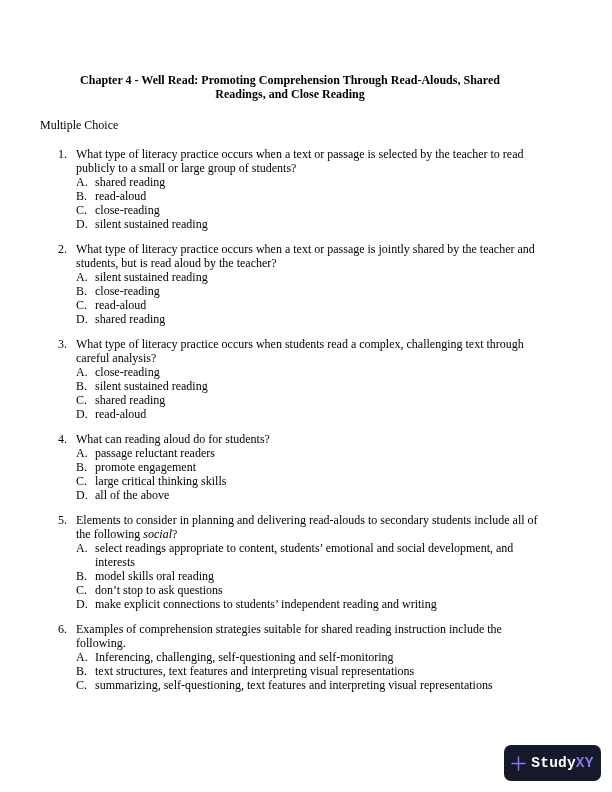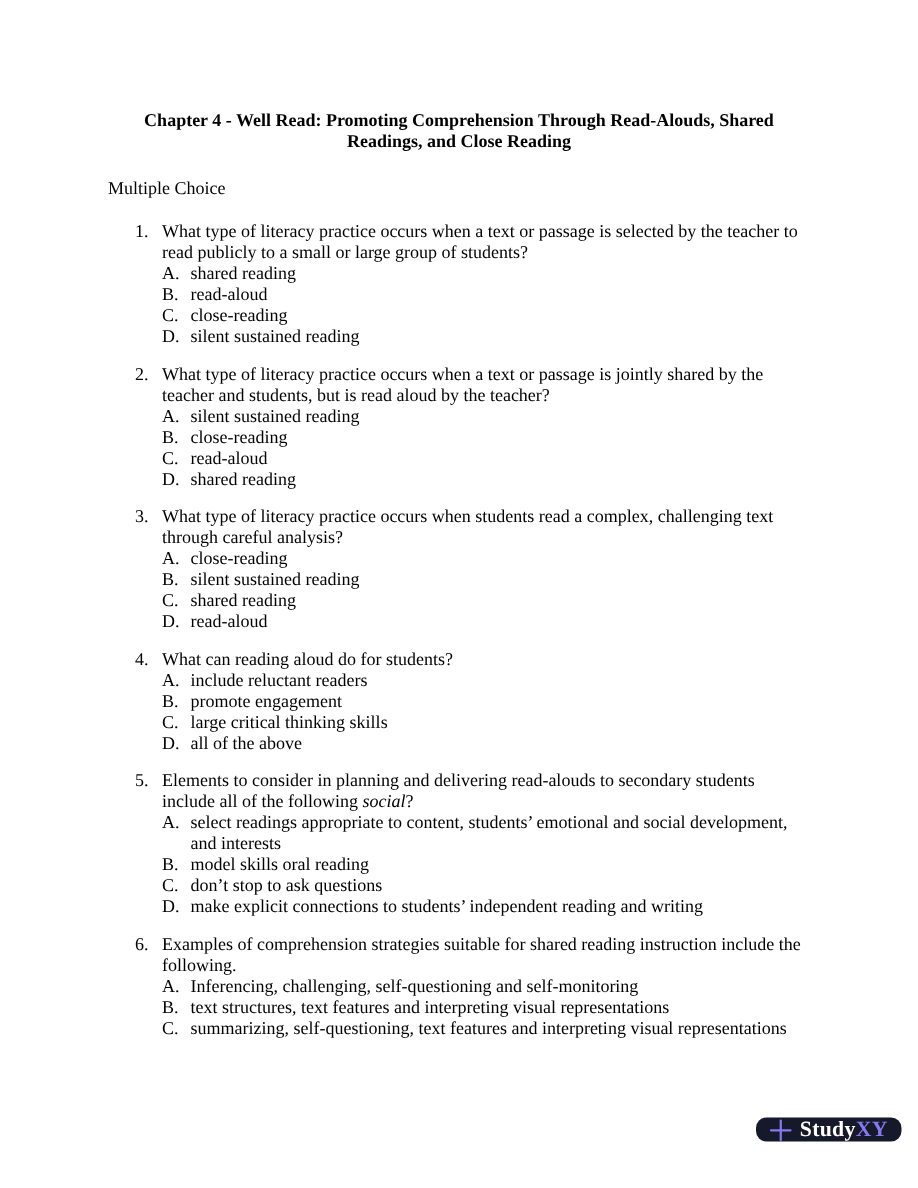--- a/index.html
+++ b/index.html
@@ -7,21 +7,21 @@
   body {
     font-family: "Liberation Serif", serif;
     color: #000000;
     -webkit-font-smoothing: antialiased;
   }
   .page {
     position: relative;
     width: 612px;
     height: 792px;
     background: #ffffff;
-    padding: 73px 72px 0 72px;
+    padding: 73px 72px 0 40px;
     overflow: hidden;
   }
   .doc-title {
     font-size: 12px;
     line-height: 14px;
     font-weight: bold;
     text-align: center;
     max-width: 440px;
     margin: 0 auto;
   }
@@ -60,28 +60,28 @@
     width: 612px;
     text-align: center;
     font-size: 12px;
     line-height: 14px;
   }
   .brand-badge {
     position: absolute;
     left: 504px;
     top: 745px;
     width: 97px;
-    height: 16px;
+    height: 36px;
     background: var(--badge-bg, #161929);
     border-radius: 7px;
     display: flex;
     align-items: center;
     justify-content: center;
     gap: 5px;
-    font-family: Liberation Serif, serif;
+    font-family: Liberation Mono, monospace;
   }
   .brand-plus {
     color: var(--badge-accent, #8678f0);
     display: inline-flex;
     align-items: center;
   }
   .brand-text {
     font-size: 14.5px;
     font-weight: bold;
     letter-spacing: 0.2px;
@@ -165,21 +165,21 @@
           <span class="opt-text">read-aloud</span>
         </div>
       </div>
       <div class="question">
         <div class="q-row">
           <span class="q-num">4.</span>
           <span class="q-text"><span>What can reading aloud do for students?</span></span>
         </div>
         <div class="opt-row">
           <span class="opt-letter">A.</span>
-          <span class="opt-text">include reluctant readers</span>
+          <span class="opt-text">passage reluctant readers</span>
         </div>
         <div class="opt-row">
           <span class="opt-letter">B.</span>
           <span class="opt-text">promote engagement</span>
         </div>
         <div class="opt-row">
           <span class="opt-letter">C.</span>
           <span class="opt-text">large critical thinking skills</span>
         </div>
         <div class="opt-row">

